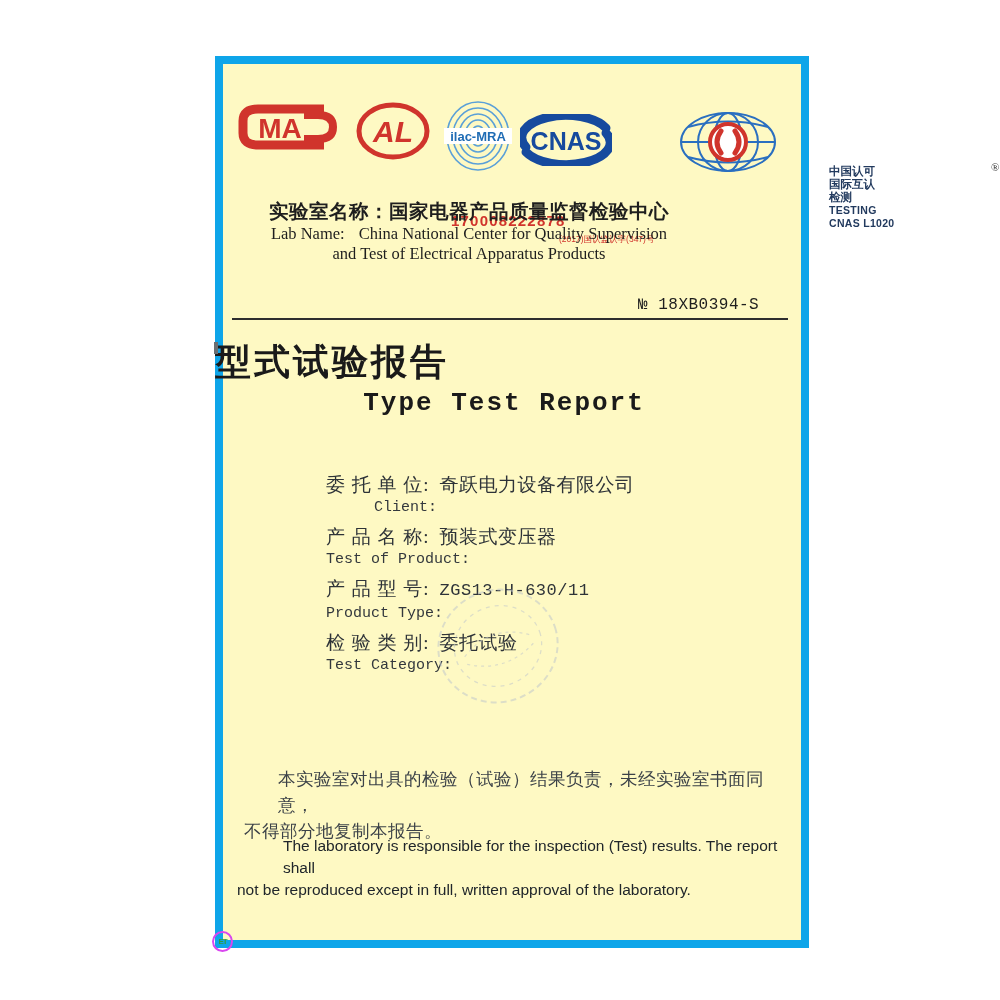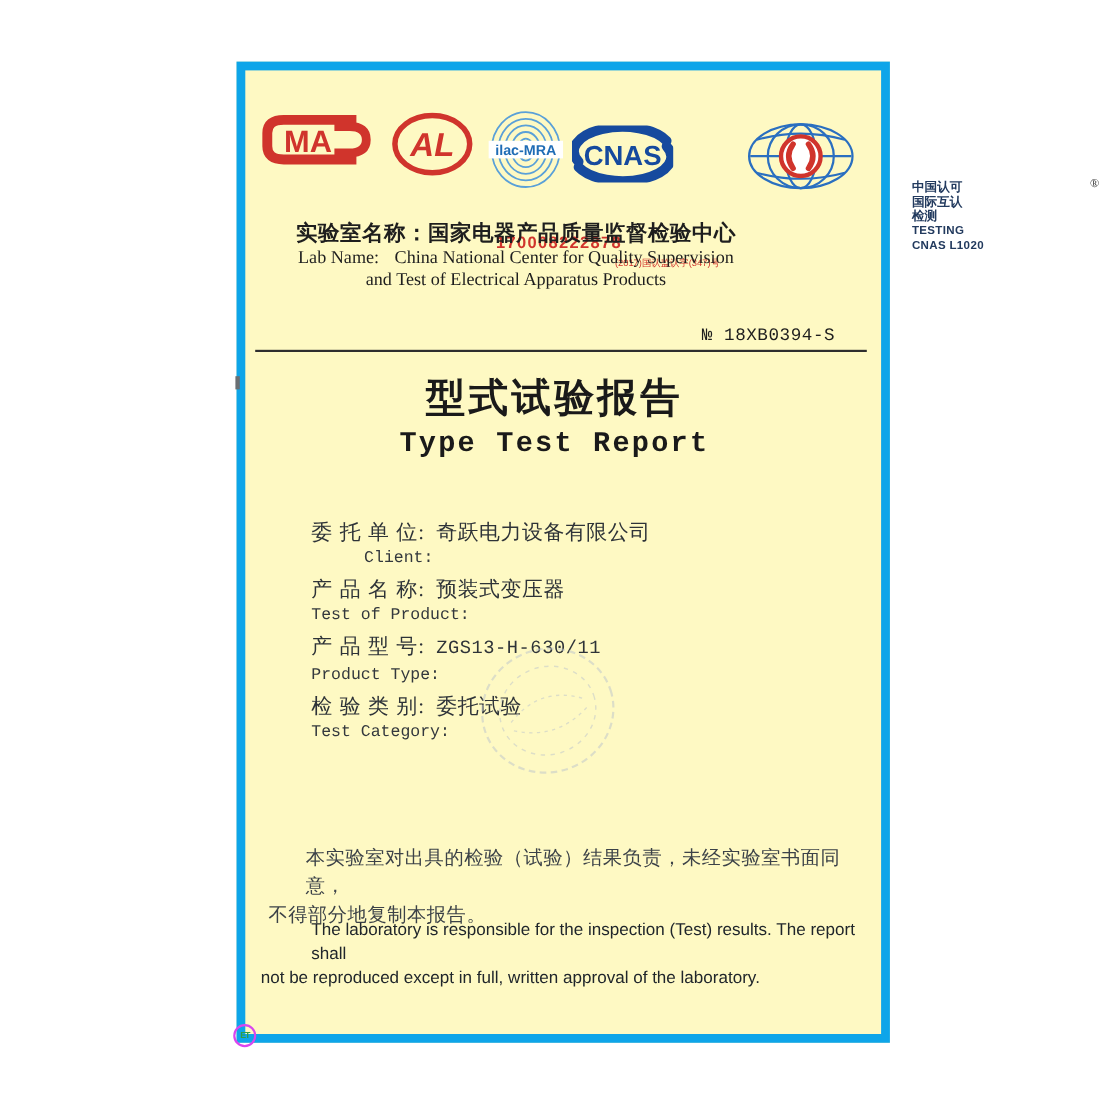--- a/index.html
+++ b/index.html
@@ -47,31 +47,31 @@
   .lab-en2{left:230px;top:244px;}
   .lab-en1 .lab-en-label{margin-right:14px;}
   
   .report-no{
     left:638px;top:296px;font-family:"Liberation Mono",monospace;
     font-size:16px;color:#1e1e1e;letter-spacing:.5px;
   }
   .top-rule{left:232px;top:318px;width:556px;height:2px;background:#2e2e2e;}
   
   .title-zh{
-    left:215px;top:338px;width:578px;text-align:center;
+    left:215px;top:338px;width:578px;
     font-size:36px;font-weight:bold;color:#1a1a1a;letter-spacing:3px;
   }
   .title-en{
     left:215px;top:388px;width:578px;text-align:center;
     font-family:"Liberation Mono",monospace;font-weight:bold;
     font-size:26px;color:#1a1a1a;letter-spacing:2px;
   }
   
   .fields{left:283px;top:472px;width:440px;}
-  .field{margin-bottom:7px;}
+  .field{margin-bottom:7px;margin-left:43px;}
   .field-zh{
     font-family:"Liberation Serif",serif;font-size:19px;color:#2e3338;
     line-height:26px;white-space:nowrap;
   }
   .field-zh .lbl{letter-spacing:1px;margin-right:10px;}
   .field-zh .val{letter-spacing:.5px;}
   .val-mono{font-family:"Liberation Mono",monospace;font-size:17px;}
   .field-en{
     font-family:"Liberation Mono",monospace;font-size:15px;color:#33383d;
     line-height:19px;

